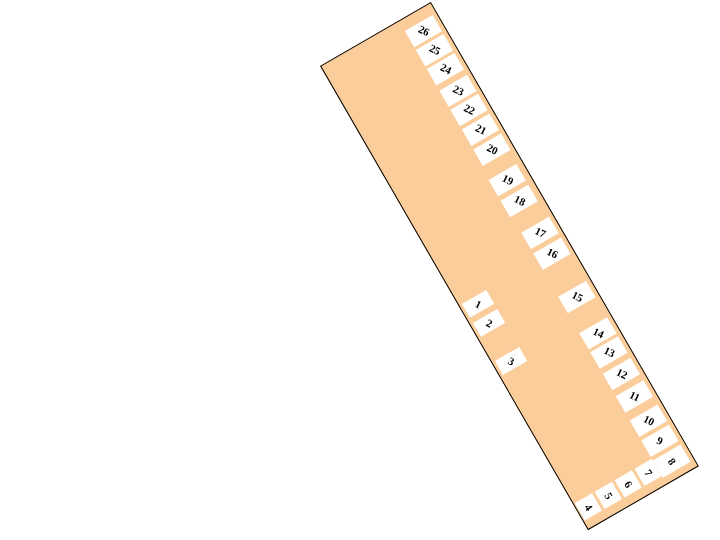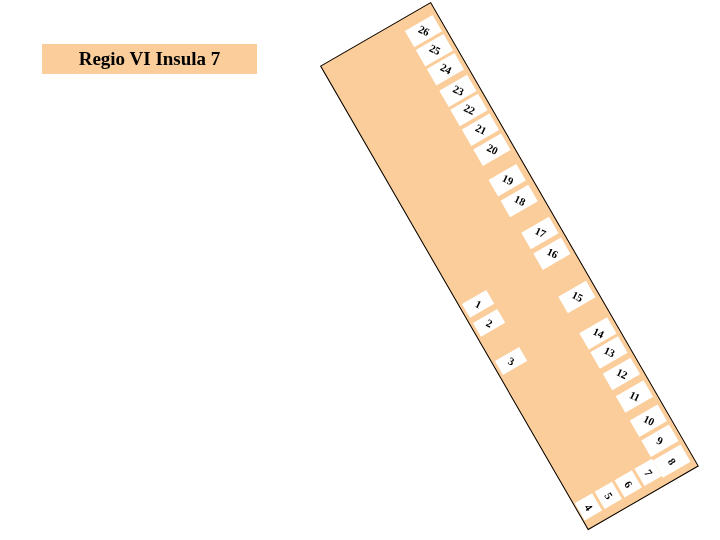--- a/index.html
+++ b/index.html
@@ -57,23 +57,20 @@
     line-height: 1;
     color: #000000;
     display: inline-block;
   }
 </style>
 </head>
 <body>
 
 <div class="stage">
 
-  <div class="title-box" style="background: rgb(250, 205, 155);">
-    <span>Regio VI Insula 7</span>
-  </div>
 
   <div class="insula" id="insula" style="background: rgb(250, 205, 155); border-color: rgb(0, 0, 0);">
       <div class="entrance" style="left: 3px; top: 276px; width: 28px; height: 16px; background: rgb(255, 255, 255);">
         <span style="transform: rotate(55deg); color: rgb(0, 0, 0);">1</span>
       </div>
       <div class="entrance" style="left: 3px; top: 298px; width: 28px; height: 16px; background: rgb(255, 255, 255);">
         <span style="transform: rotate(55deg); color: rgb(0, 0, 0);">2</span>
       </div>
       <div class="entrance" style="left: 3px; top: 342px; width: 28px; height: 16px; background: rgb(255, 255, 255);">
         <span style="transform: rotate(55deg); color: rgb(0, 0, 0);">3</span>

